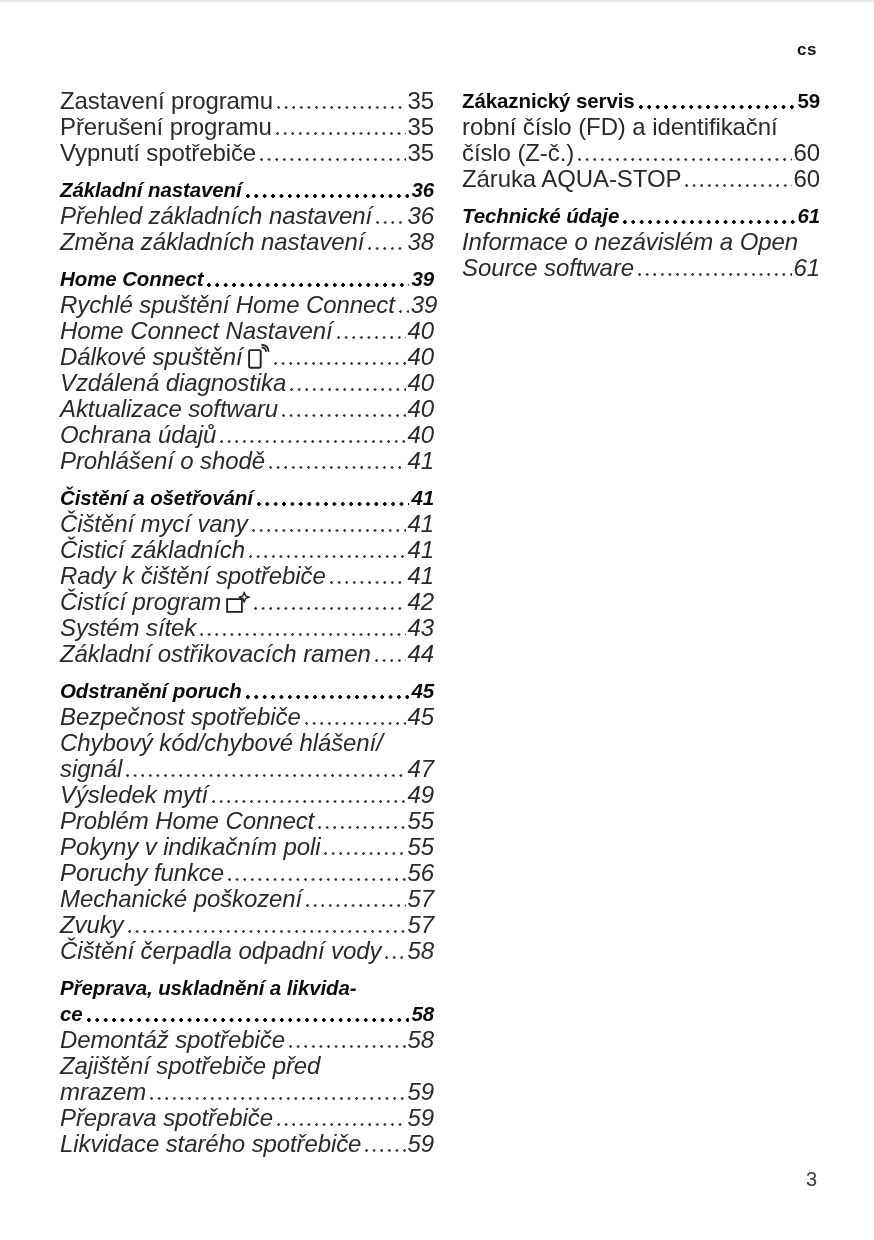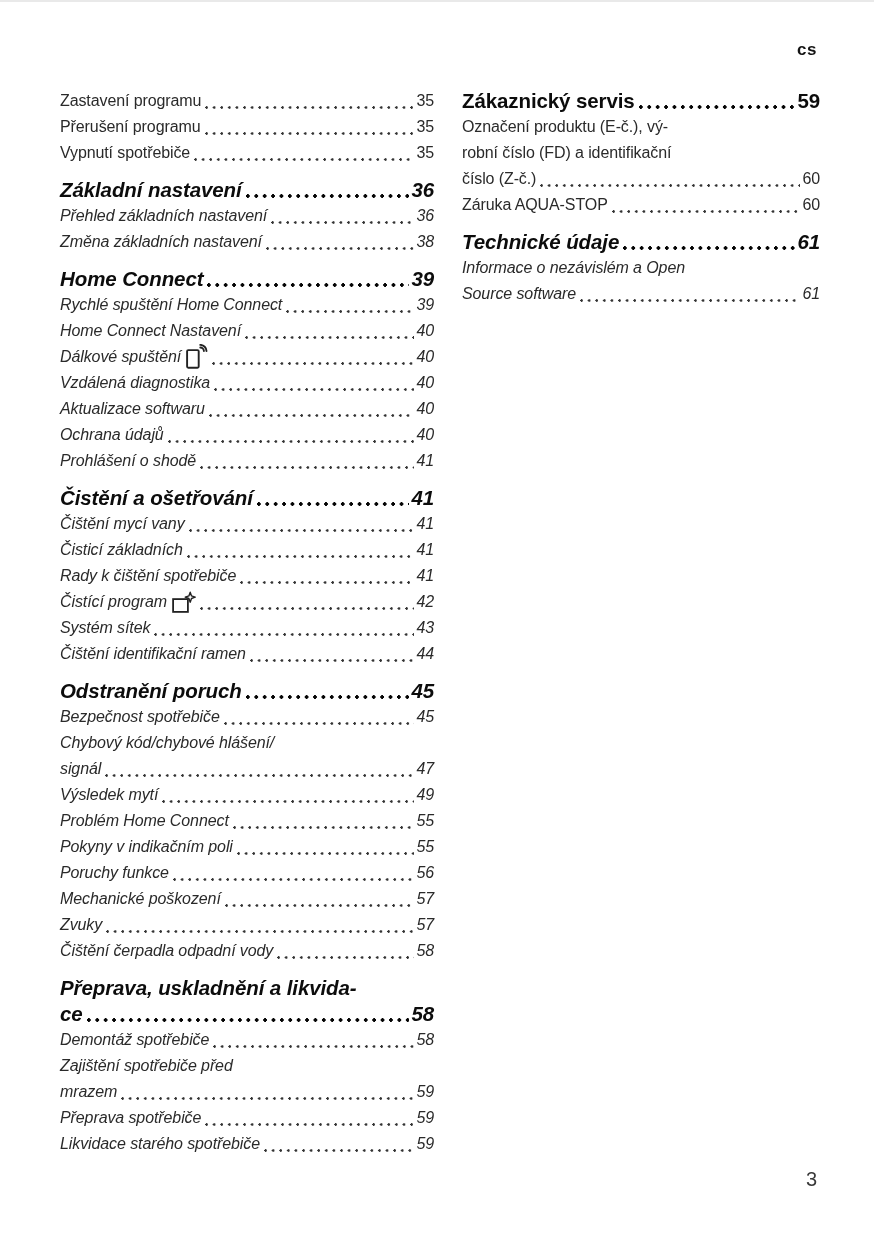--- a/index.html
+++ b/index.html
@@ -19,21 +19,21 @@
   .toc{
     position:absolute;top:86px;left:60px;right:54px;
     display:flex;gap:28px;
   }
   .col{display:block;}
   .col-left{width:374px;flex:0 0 374px;}
   .col-right{width:358px;flex:0 0 358px;}
   .toc-section + .toc-section{margin-top:11px;font-style:italic;}
   .toc-line{
     display:flex;align-items:flex-end;
-    line-height:26px;font-size:16px;
+    line-height:26px;font-size:24px;
     letter-spacing:-0.1px;
   }
   .toc-heading .toc-line{
     font-weight:bold;font-size:20.5px;color:#0c0c0c;
   }
   .label{white-space:nowrap;}
   .dots{
     flex:1 1 auto;min-width:10px;height:3px;
     align-self:flex-end;
     margin:0 2px 5px 4px;
@@ -215,21 +215,21 @@
           </div>
           <div class="toc-item toc-entry">
             <div class="toc-line">
               <span class="label">Systém sítek</span>
               <span class="dots"></span>
               <span class="pageno">43</span>
             </div>
           </div>
           <div class="toc-item toc-entry">
             <div class="toc-line">
-              <span class="label">Čištění identifikační ramen</span>
+              <span class="label">Základní ostřikovacích ramen</span>
               <span class="dots"></span>
               <span class="pageno">44</span>
             </div>
           </div>
         </div>
         <div class="toc-section">
           <div class="toc-item toc-heading">
             <div class="toc-line">
               <span class="label">Odstranění poruch</span>
               <span class="dots"></span>
@@ -350,23 +350,20 @@
     <div class="col col-right">
         <div class="toc-section">
           <div class="toc-item toc-heading">
             <div class="toc-line">
               <span class="label">Zákaznický servis</span>
               <span class="dots"></span>
               <span class="pageno">59</span>
             </div>
           </div>
           <div class="toc-item toc-entry">
-            <div class="toc-line">
-              <span class="label">Označení produktu (E-č.), vý-</span>
-            </div>
             <div class="toc-line">
               <span class="label">robní číslo (FD) a identifikační</span>
             </div>
             <div class="toc-line">
               <span class="label">číslo (Z-č.)</span>
               <span class="dots"></span>
               <span class="pageno">60</span>
             </div>
           </div>
           <div class="toc-item toc-entry">

